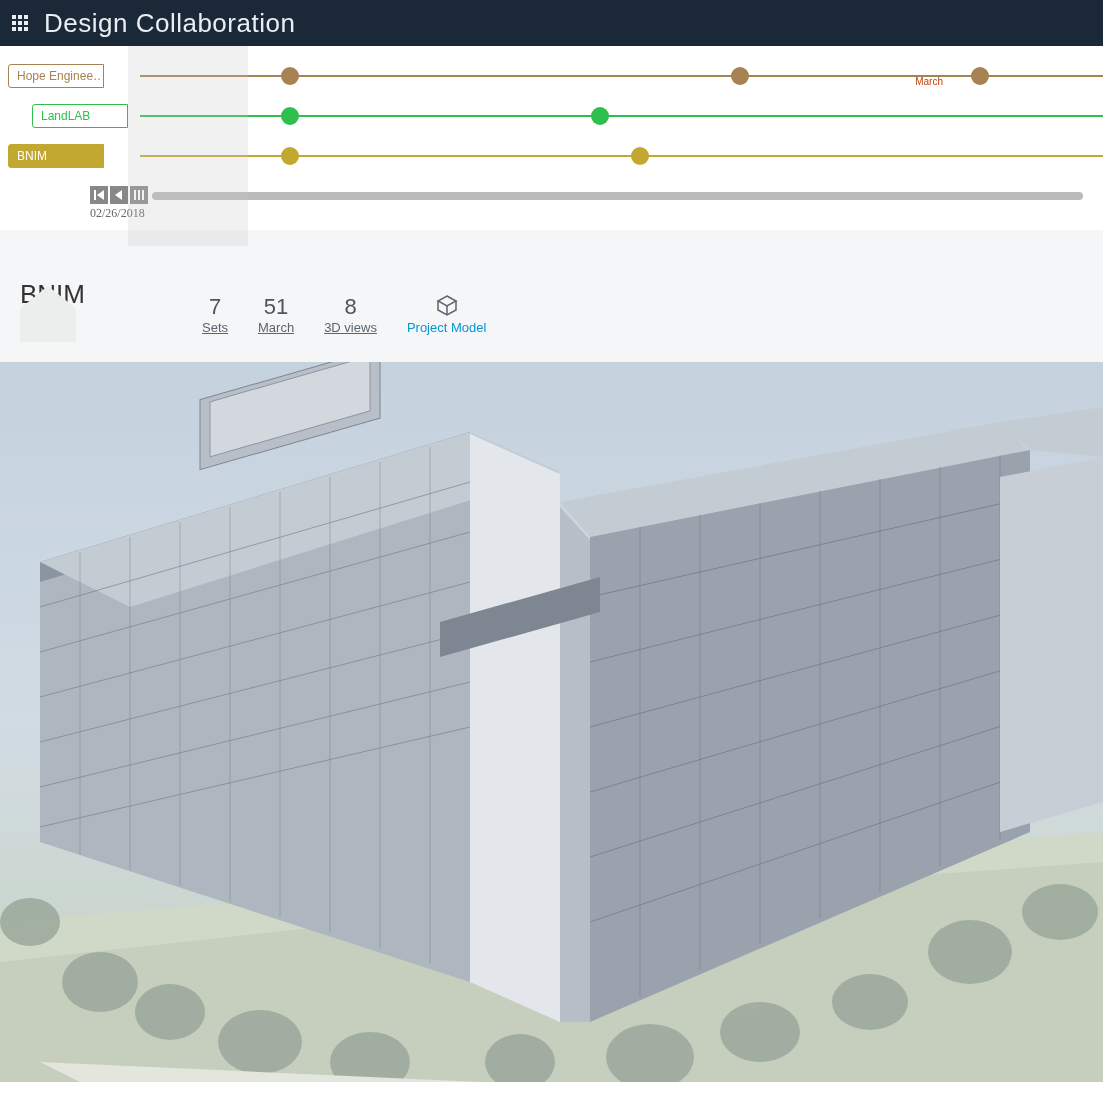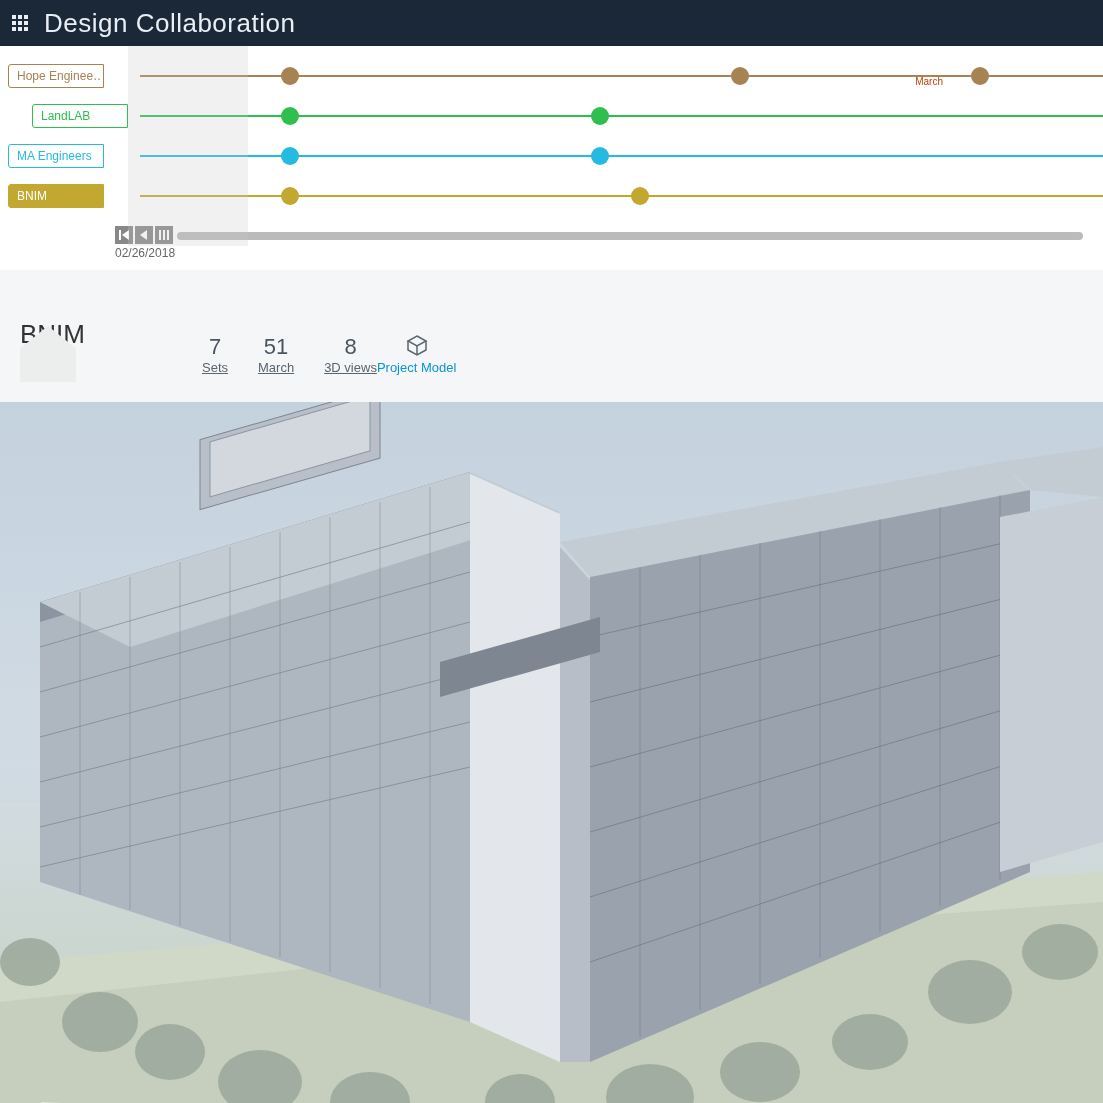--- a/index.html
+++ b/index.html
@@ -118,23 +118,24 @@
   z-index: 1;
 }
 .month-label {
   position: absolute;
   font-size: 10px;
   color: #c2410c;
   top: 30px;
   right: 160px;
 }
 .scrubber {
-  margin: 10px 0 10px 115px;
+  margin: 10px 0 10px 90px;
   position: relative;
   height: 34px;
+  font-family: Liberation Serif, serif;
 }
 .scrub-controls {
   display: flex;
   gap: 2px;
   position: absolute;
   left: 0;
   top: 0;
 }
 .scrub-btn {
   width: 18px;
@@ -198,20 +199,21 @@
 .stat-val {
   font-size: 22px;
   font-weight: 400;
 }
 .stat-label {
   font-size: 13px;
   color: #5a6570;
   text-decoration: underline;
 }
 .proj-model {
+  margin-left: 30px;
   text-align: center;
   color: #0696d7;
   cursor: pointer;
 }
 .cube-icon {
   width: 22px;
   height: 22px;
   margin: 0 auto 4px auto;
   display:flex;align-items:center;justify-content:center;
 }
@@ -254,27 +256,20 @@
           <div class="node" style="background: rgb(167, 130, 83); left: 150px;"></div>
           <div class="node" style="background: rgb(167, 130, 83); left: 600px;"></div>
           <div class="node" style="background: rgb(167, 130, 83); left: 840px;"></div>
         </div>
       </div>
       <div class="timeline-row">
         <div class="team-label" style="border-color: rgb(47, 191, 78); color: rgb(47, 191, 78); --tip: #2fbf4e; position: relative; margin-left: 32px;">LandLAB</div>
         <div class="track" style="background: rgb(47, 191, 78);">
           <div class="node" style="background: rgb(47, 191, 78); left: 150px;"></div>
           <div class="node" style="background: rgb(47, 191, 78); left: 460px;"></div>
-        </div>
-      </div>
-      <div class="timeline-row">
-        <div class="team-label" style="border-color: rgb(37, 186, 223); color: rgb(37, 186, 223); --tip: #25badf; position: relative;">MA Engineers</div>
-        <div class="track" style="background: rgb(37, 186, 223);">
-          <div class="node" style="background: rgb(37, 186, 223); left: 150px;"></div>
-          <div class="node" style="background: rgb(37, 186, 223); left: 460px;"></div>
         </div>
       </div>
       <div class="timeline-row">
         <div class="team-label active" style="border-color: rgb(194, 168, 48); color: rgb(255, 255, 255); background: rgb(194, 168, 48); --tip: #c2a830; position: relative;">BNIM</div>
         <div class="track" style="background: rgb(194, 168, 48);">
           <div class="node" style="background: rgb(194, 168, 48); left: 150px;"></div>
           <div class="node" style="background: rgb(194, 168, 48); left: 500px;"></div>
         </div>
       </div>
     </div>

